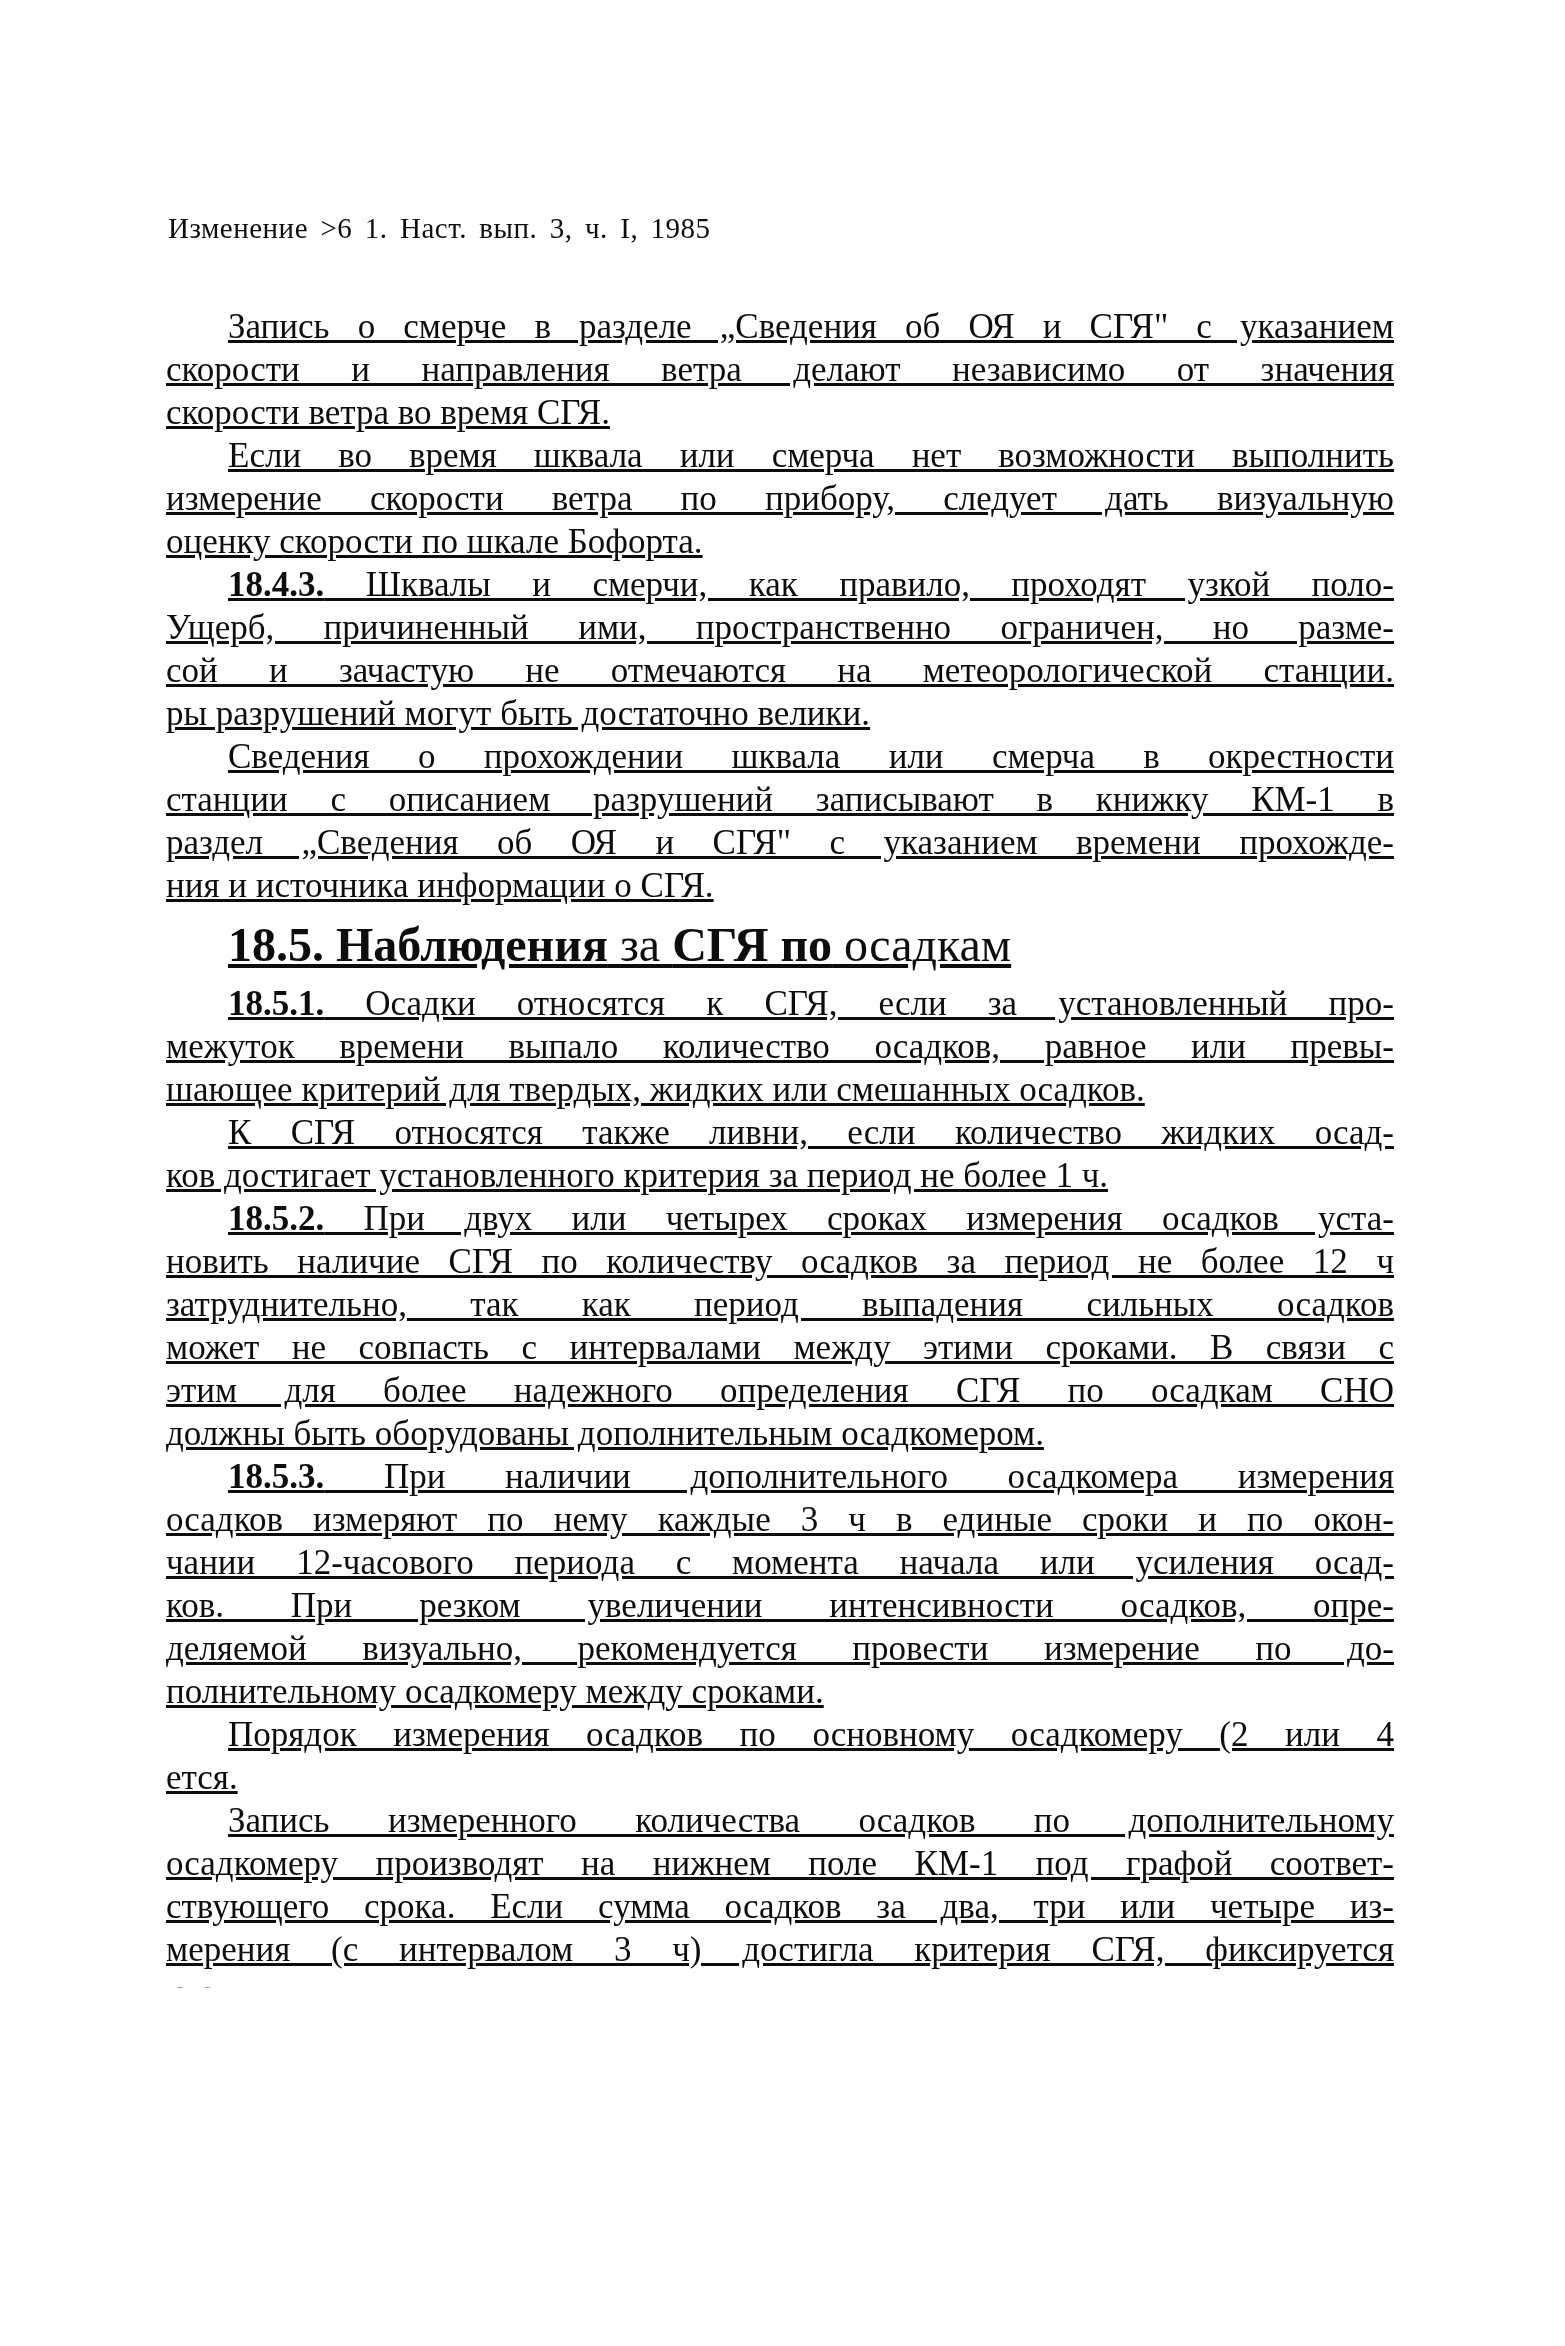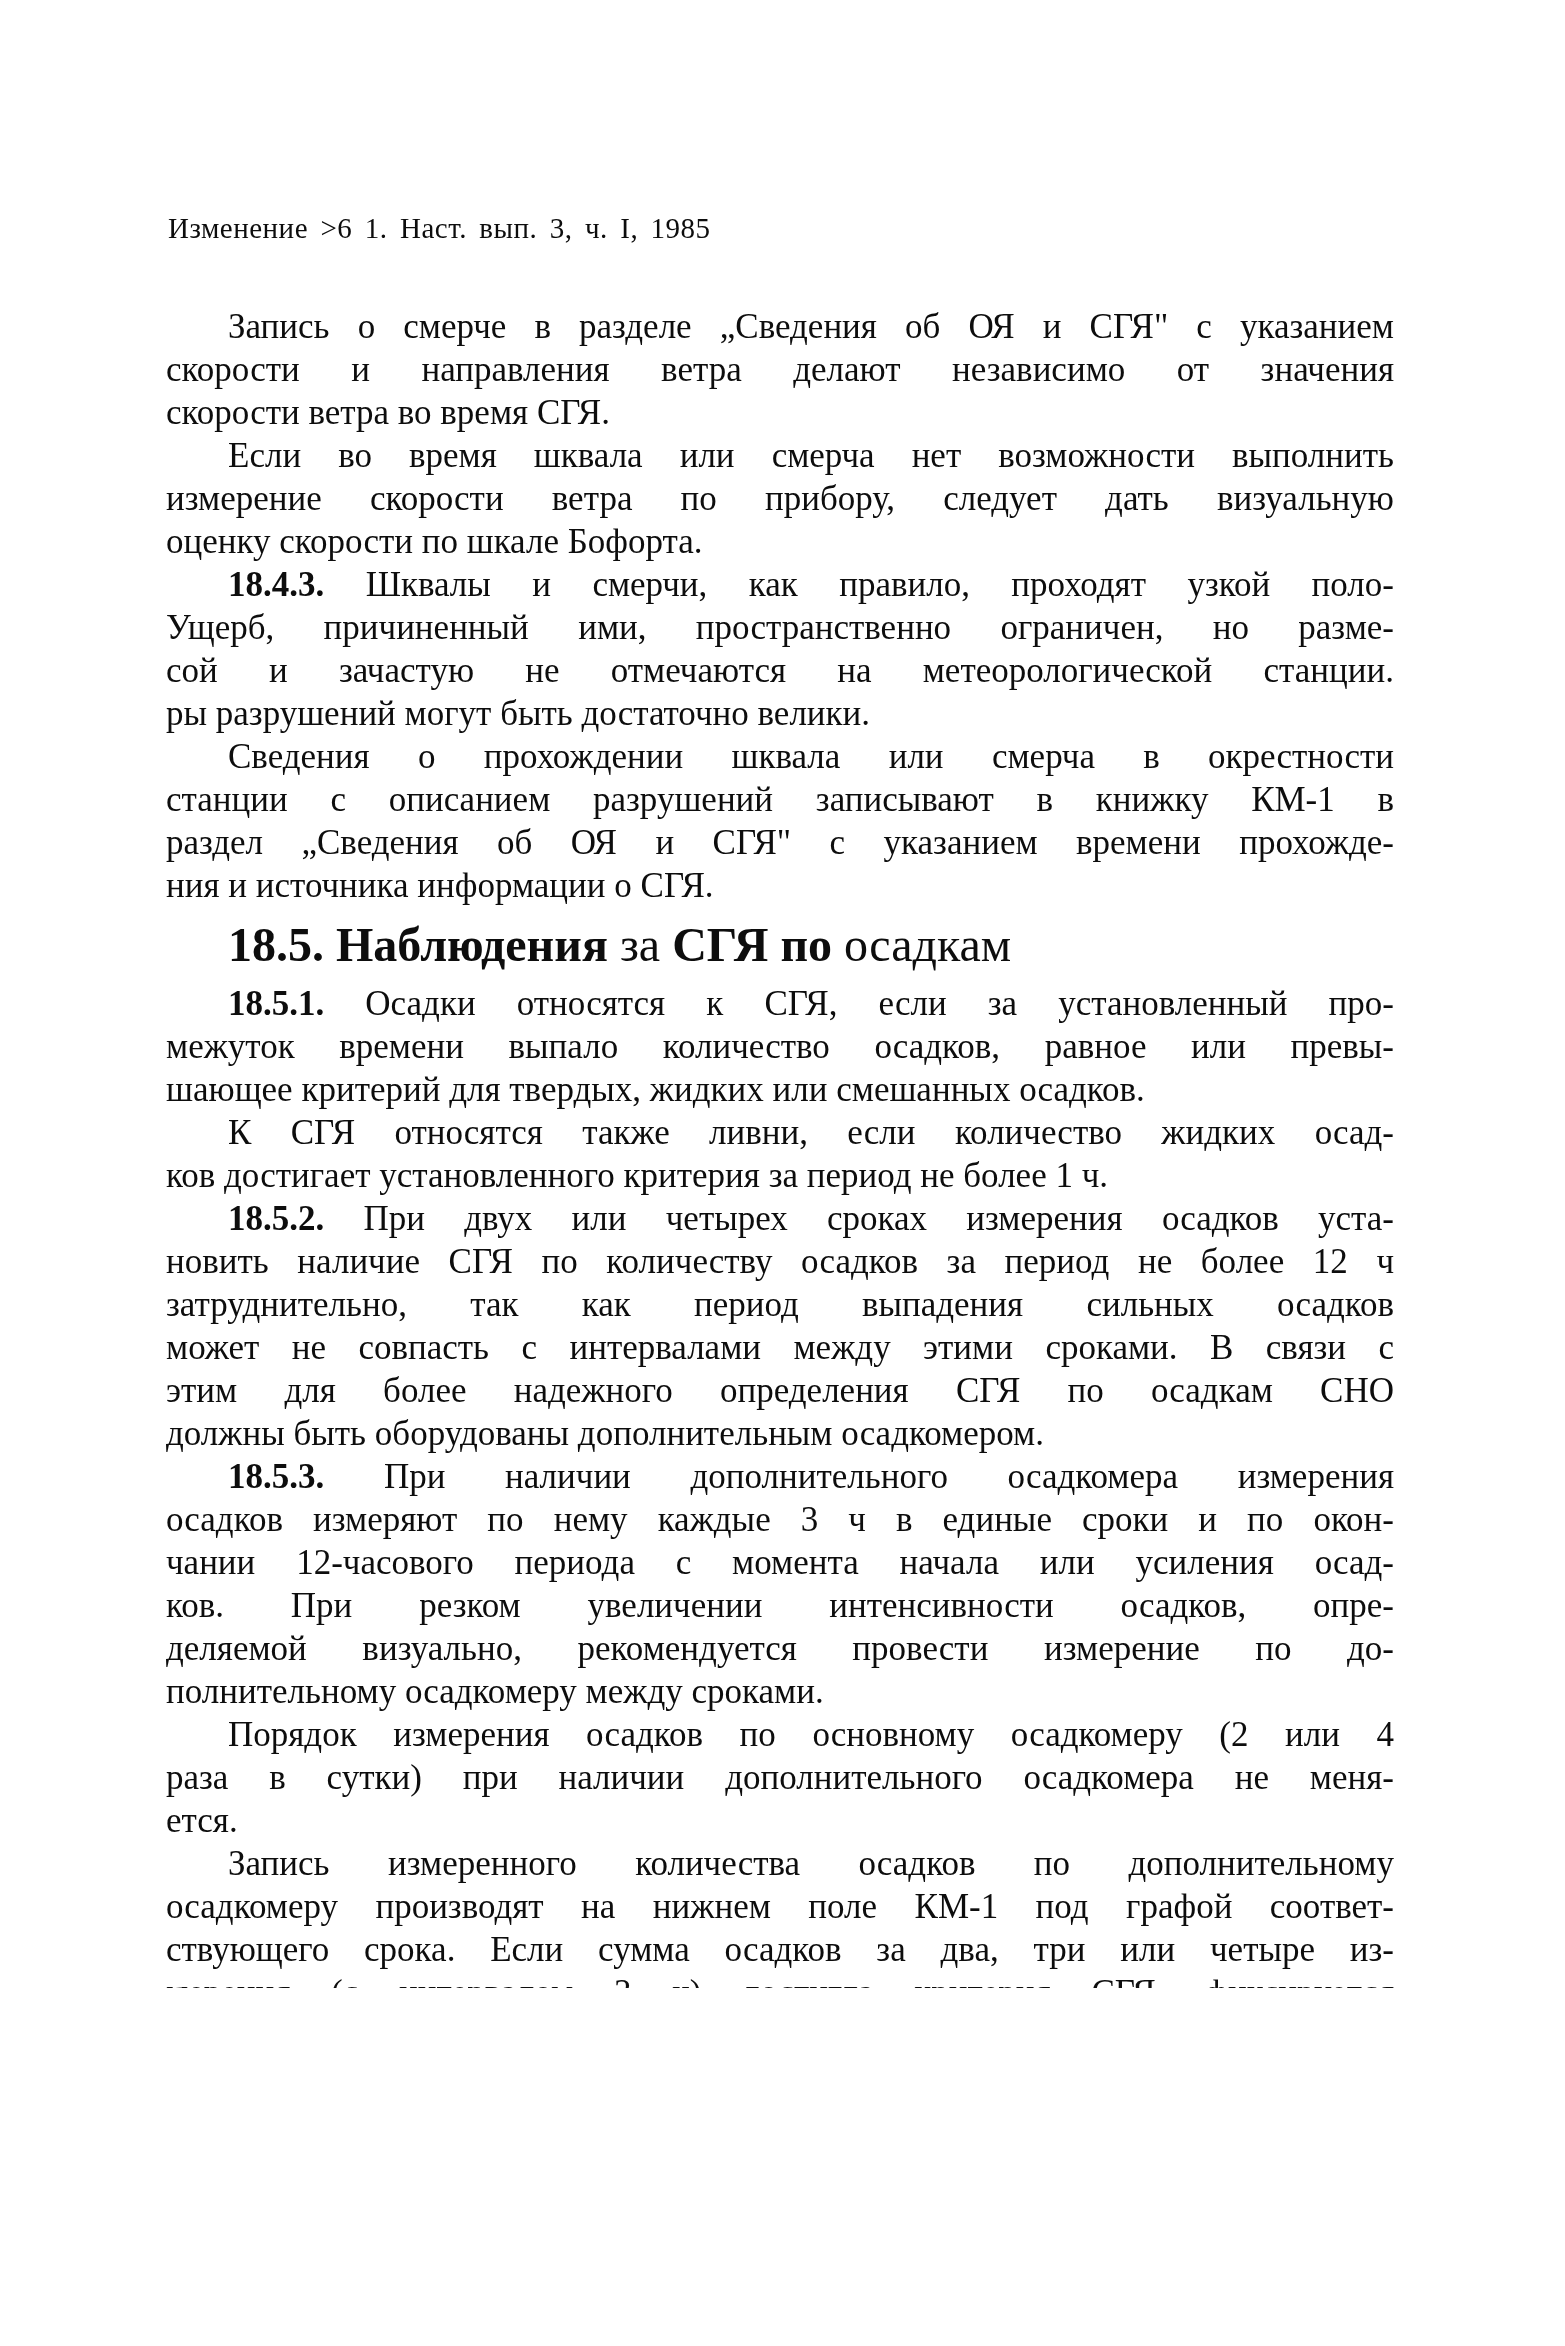--- a/index.html
+++ b/index.html
@@ -18,20 +18,21 @@
     letter-spacing:0.5px;
     word-spacing:4.7px;
     white-space:nowrap;
   }
   .body {
     position:absolute;
     left:166px; top:305px;
     width:1228px;
     font-size:35px;
     line-height:43px;
+    text-decoration:underline;
   }
   .para { margin:0; }
   .line {
     text-align:justify;
     text-align-last:justify;
     height:43px;
     overflow:visible;
   }
   .line.last { text-align-last:left; }
   .line.indent { text-indent:62px; }
@@ -117,21 +118,20 @@
       <div class="line indent"><span class="lead">18.5.3.</span><span> При наличии дополнительного осадкомера измерения</span></div>
       <div class="line">осадков измеряют по нему каждые 3 ч в единые сроки и по окон-</div>
       <div class="line">чании 12-часового периода с момента начала или усиления осад-</div>
       <div class="line">ков. При резком увеличении интенсивности осадков, опре-</div>
       <div class="line">деляемой визуально, рекомендуется провести измерение по до-</div>
       <div class="line last">полнительному осадкомеру между сроками.</div>
     </div>
 
     <div class="para">
       <div class="line indent">Порядок измерения осадков по основному осадкомеру (2 или 4</div>
-      <div class="line">раза в сутки) при наличии дополнительного осадкомера не меня-</div>
       <div class="line last">ется.</div>
     </div>
 
     <div class="para">
       <div class="line indent">Запись измеренного количества осадков по дополнительному</div>
       <div class="line">осадкомеру производят на нижнем поле КМ-1 под графой соответ-</div>
       <div class="line">ствующего срока. Если сумма осадков за два, три или четыре из-</div>
       <div class="line">мерения (с интервалом 3 ч) достигла критерия СГЯ, фиксируется</div>
     </div>
 

